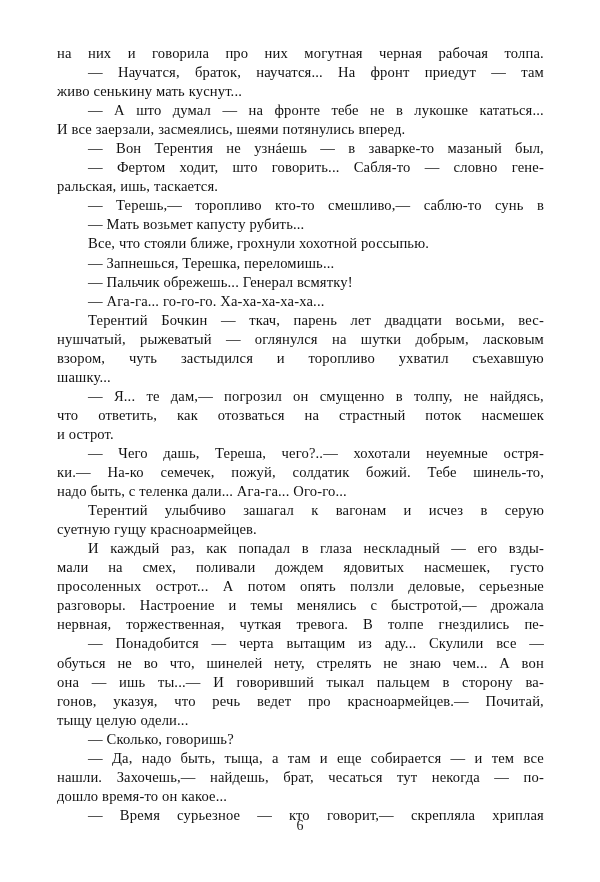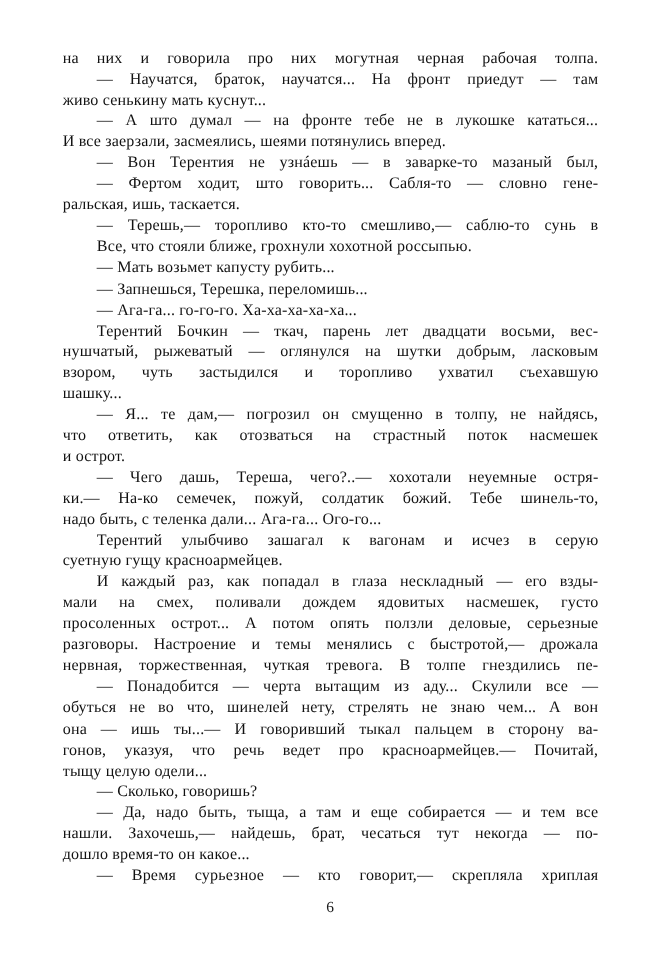--- a/index.html
+++ b/index.html
@@ -84,23 +84,24 @@
   <div id="text-block">
       <div class="line just"><span class="w">на</span><span class="w">них</span><span class="w">и</span><span class="w">говорила</span><span class="w">про</span><span class="w">них</span><span class="w">могутная</span><span class="w">черная</span><span class="w">рабочая</span><span class="w">толпа.</span></div>
       <div class="line just indent"><span class="w">—</span><span class="w">Научатся,</span><span class="w">браток,</span><span class="w">научатся...</span><span class="w">На</span><span class="w">фронт</span><span class="w">приедут</span><span class="w">—</span><span class="w">там</span></div>
       <div class="line flush"><span class="w">живо сенькину мать куснут...</span></div>
       <div class="line just indent"><span class="w">—</span><span class="w">А</span><span class="w">што</span><span class="w">думал</span><span class="w">—</span><span class="w">на</span><span class="w">фронте</span><span class="w">тебе</span><span class="w">не</span><span class="w">в</span><span class="w">лукошке</span><span class="w">кататься...</span></div>
       <div class="line flush"><span class="w">И все заерзали, засмеялись, шеями потянулись вперед.</span></div>
       <div class="line just indent"><span class="w">—</span><span class="w">Вон</span><span class="w">Терентия</span><span class="w">не</span><span class="w">узнáешь</span><span class="w">—</span><span class="w">в</span><span class="w">заварке-то</span><span class="w">мазаный</span><span class="w">был,</span></div>
       <div class="line just indent"><span class="w">—</span><span class="w">Фертом</span><span class="w">ходит,</span><span class="w">што</span><span class="w">говорить...</span><span class="w">Сабля-то</span><span class="w">—</span><span class="w">словно</span><span class="w">гене-</span></div>
       <div class="line flush"><span class="w">ральская, ишь, таскается.</span></div>
       <div class="line just indent"><span class="w">—</span><span class="w">Терешь,—</span><span class="w">торопливо</span><span class="w">кто-то</span><span class="w">смешливо,—</span><span class="w">саблю-то</span><span class="w">сунь</span><span class="w">в</span></div>
+      <div class="line flush indent"><span class="w">— Мать возьмет капусту рубить...</span></div>
       <div class="line flush indent"><span class="w">Все, что стояли ближе, грохнули хохотной россыпью.</span></div>
-      <div class="line flush indent"><span class="w">— Мать возьмет капусту рубить...</span></div>
       <div class="line flush indent"><span class="w">— Запнешься, Терешка, переломишь...</span></div>
+      <div class="line flush indent"><span class="w">— Пальчик обрежешь... Генерал всмятку!</span></div>
       <div class="line flush indent"><span class="w">— Ага-га... го-го-го. Ха-ха-ха-ха-ха...</span></div>
       <div class="line just indent"><span class="w">Терентий</span><span class="w">Бочкин</span><span class="w">—</span><span class="w">ткач,</span><span class="w">парень</span><span class="w">лет</span><span class="w">двадцати</span><span class="w">восьми,</span><span class="w">вес-</span></div>
       <div class="line just"><span class="w">нушчатый,</span><span class="w">рыжеватый</span><span class="w">—</span><span class="w">оглянулся</span><span class="w">на</span><span class="w">шутки</span><span class="w">добрым,</span><span class="w">ласковым</span></div>
       <div class="line just"><span class="w">взором,</span><span class="w">чуть</span><span class="w">застыдился</span><span class="w">и</span><span class="w">торопливо</span><span class="w">ухватил</span><span class="w">съехавшую</span></div>
       <div class="line flush"><span class="w">шашку...</span></div>
       <div class="line just indent"><span class="w">—</span><span class="w">Я...</span><span class="w">те</span><span class="w">дам,—</span><span class="w">погрозил</span><span class="w">он</span><span class="w">смущенно</span><span class="w">в</span><span class="w">толпу,</span><span class="w">не</span><span class="w">найдясь,</span></div>
       <div class="line just"><span class="w">что</span><span class="w">ответить,</span><span class="w">как</span><span class="w">отозваться</span><span class="w">на</span><span class="w">страстный</span><span class="w">поток</span><span class="w">насмешек</span></div>
       <div class="line flush"><span class="w">и острот.</span></div>
       <div class="line just indent"><span class="w">—</span><span class="w">Чего</span><span class="w">дашь,</span><span class="w">Тереша,</span><span class="w">чего?..—</span><span class="w">хохотали</span><span class="w">неуемные</span><span class="w">остря-</span></div>
       <div class="line just"><span class="w">ки.—</span><span class="w">На-ко</span><span class="w">семечек,</span><span class="w">пожуй,</span><span class="w">солдатик</span><span class="w">божий.</span><span class="w">Тебе</span><span class="w">шинель-то,</span></div>

